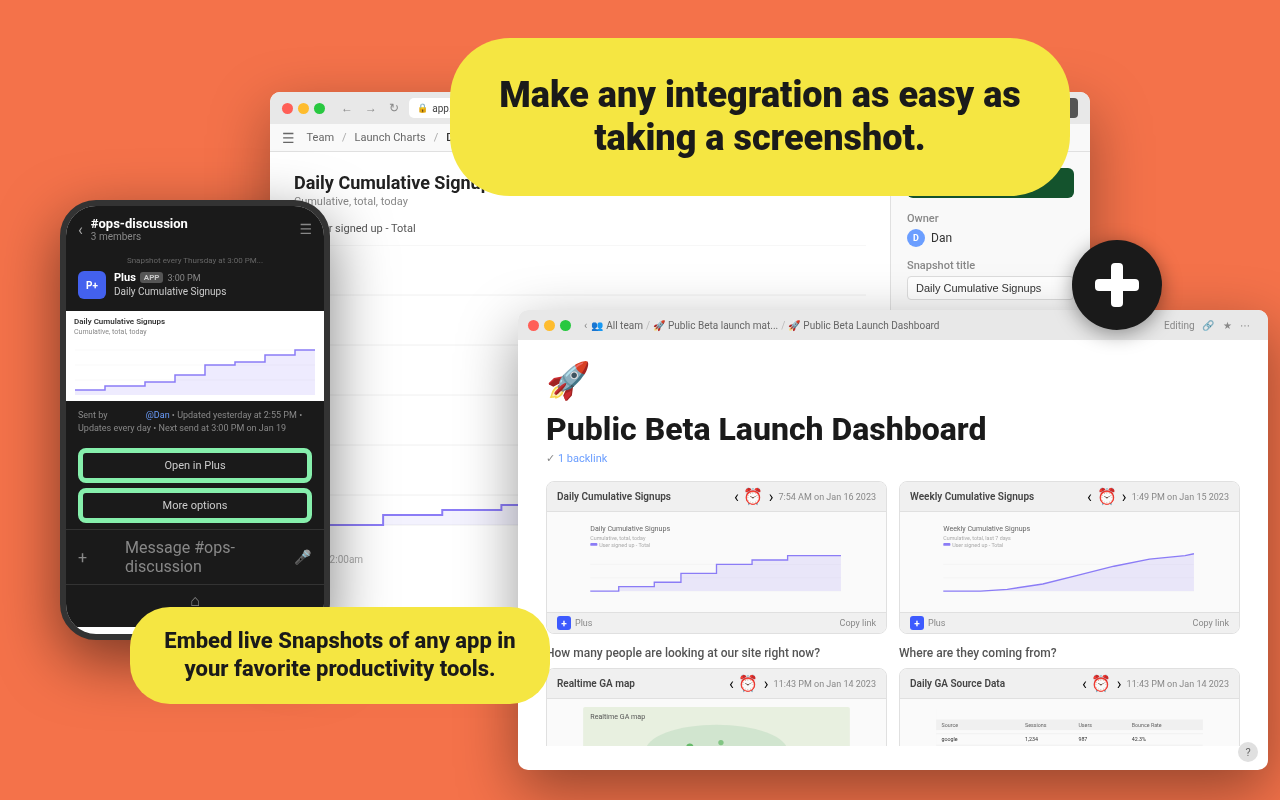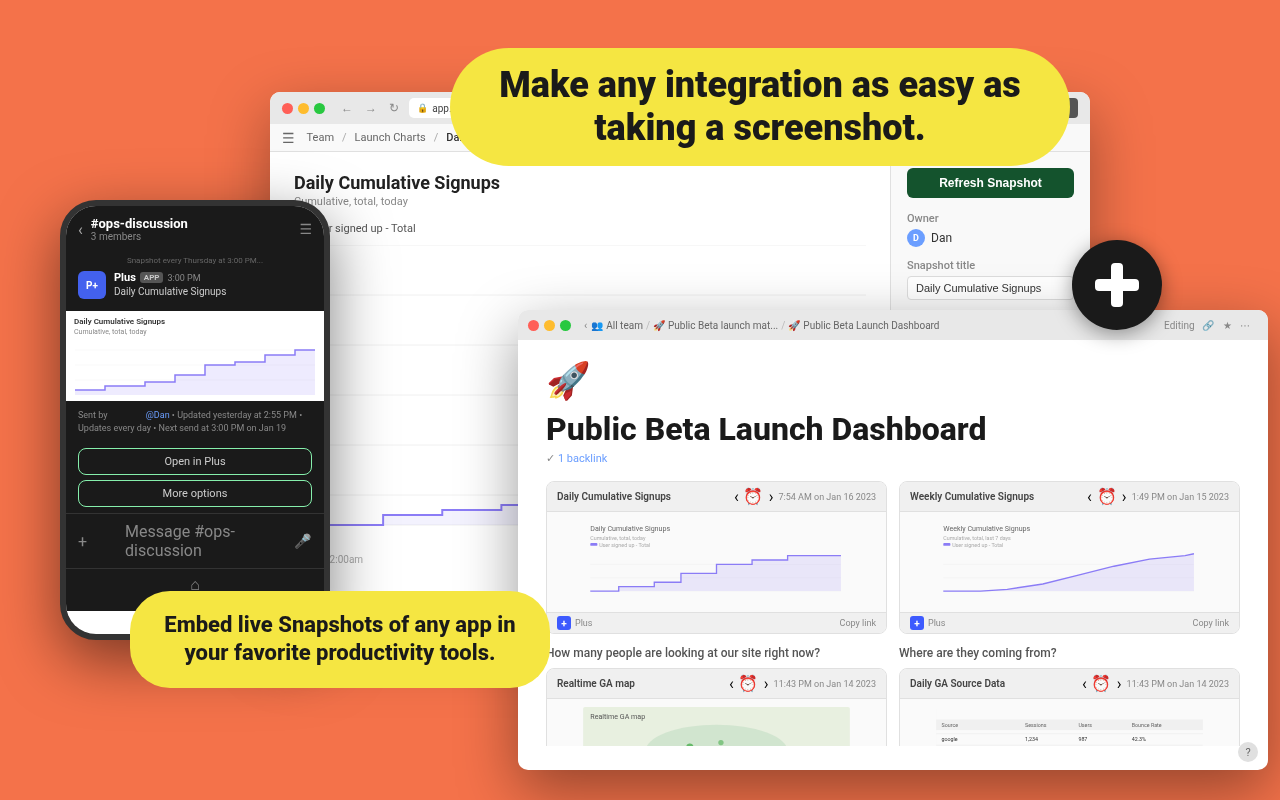--- a/index.html
+++ b/index.html
@@ -8,40 +8,40 @@
       height: 800px;
       background-color: #F4724A;
       font-family: -apple-system, BlinkMacSystemFont, 'Segoe UI', Roboto, sans-serif;
       overflow: hidden;
       position: relative;
     }
 
     
     .hero-callout {
       position: absolute;
-      top: 48px;
+      top: 38px;
       left: 450px;
       width: 620px;
       background: #F5E642;
       border-radius: 60px;
-      padding: 16px 40px;
+      padding: 36px 40px;
       text-align: center;
       z-index: 10;
     }
     .hero-callout h1 {
       font-size: 36px;
       font-weight: 900;
       color: #1a1a1a;
       line-height: 1.2;
     }
 
     
     .bottom-callout {
       position: absolute;
-      bottom: 112px;
+      bottom: 96px;
       left: 130px;
       width: 420px;
       background: #F5E642;
       border-radius: 40px;
       padding: 20px 28px;
       text-align: center;
       z-index: 20;
     }
     .bottom-callout p {
       font-size: 22px;
@@ -183,21 +183,21 @@
 
     .phone-buttons {
       background: #1a1a1a;
       padding: 6px 12px;
       display: flex;
       flex-direction: column;
       gap: 5px;
     }
     .phone-btn {
       background: transparent;
-      border: 1px solid #86efac;
+      border: 5px solid #86efac;
       color: #ccc;
       padding: 6px;
       border-radius: 8px;
       font-size: 11px;
       text-align: center;
       cursor: pointer;
     }
 
     .phone-input-bar {
       background: #1a1a1a;

